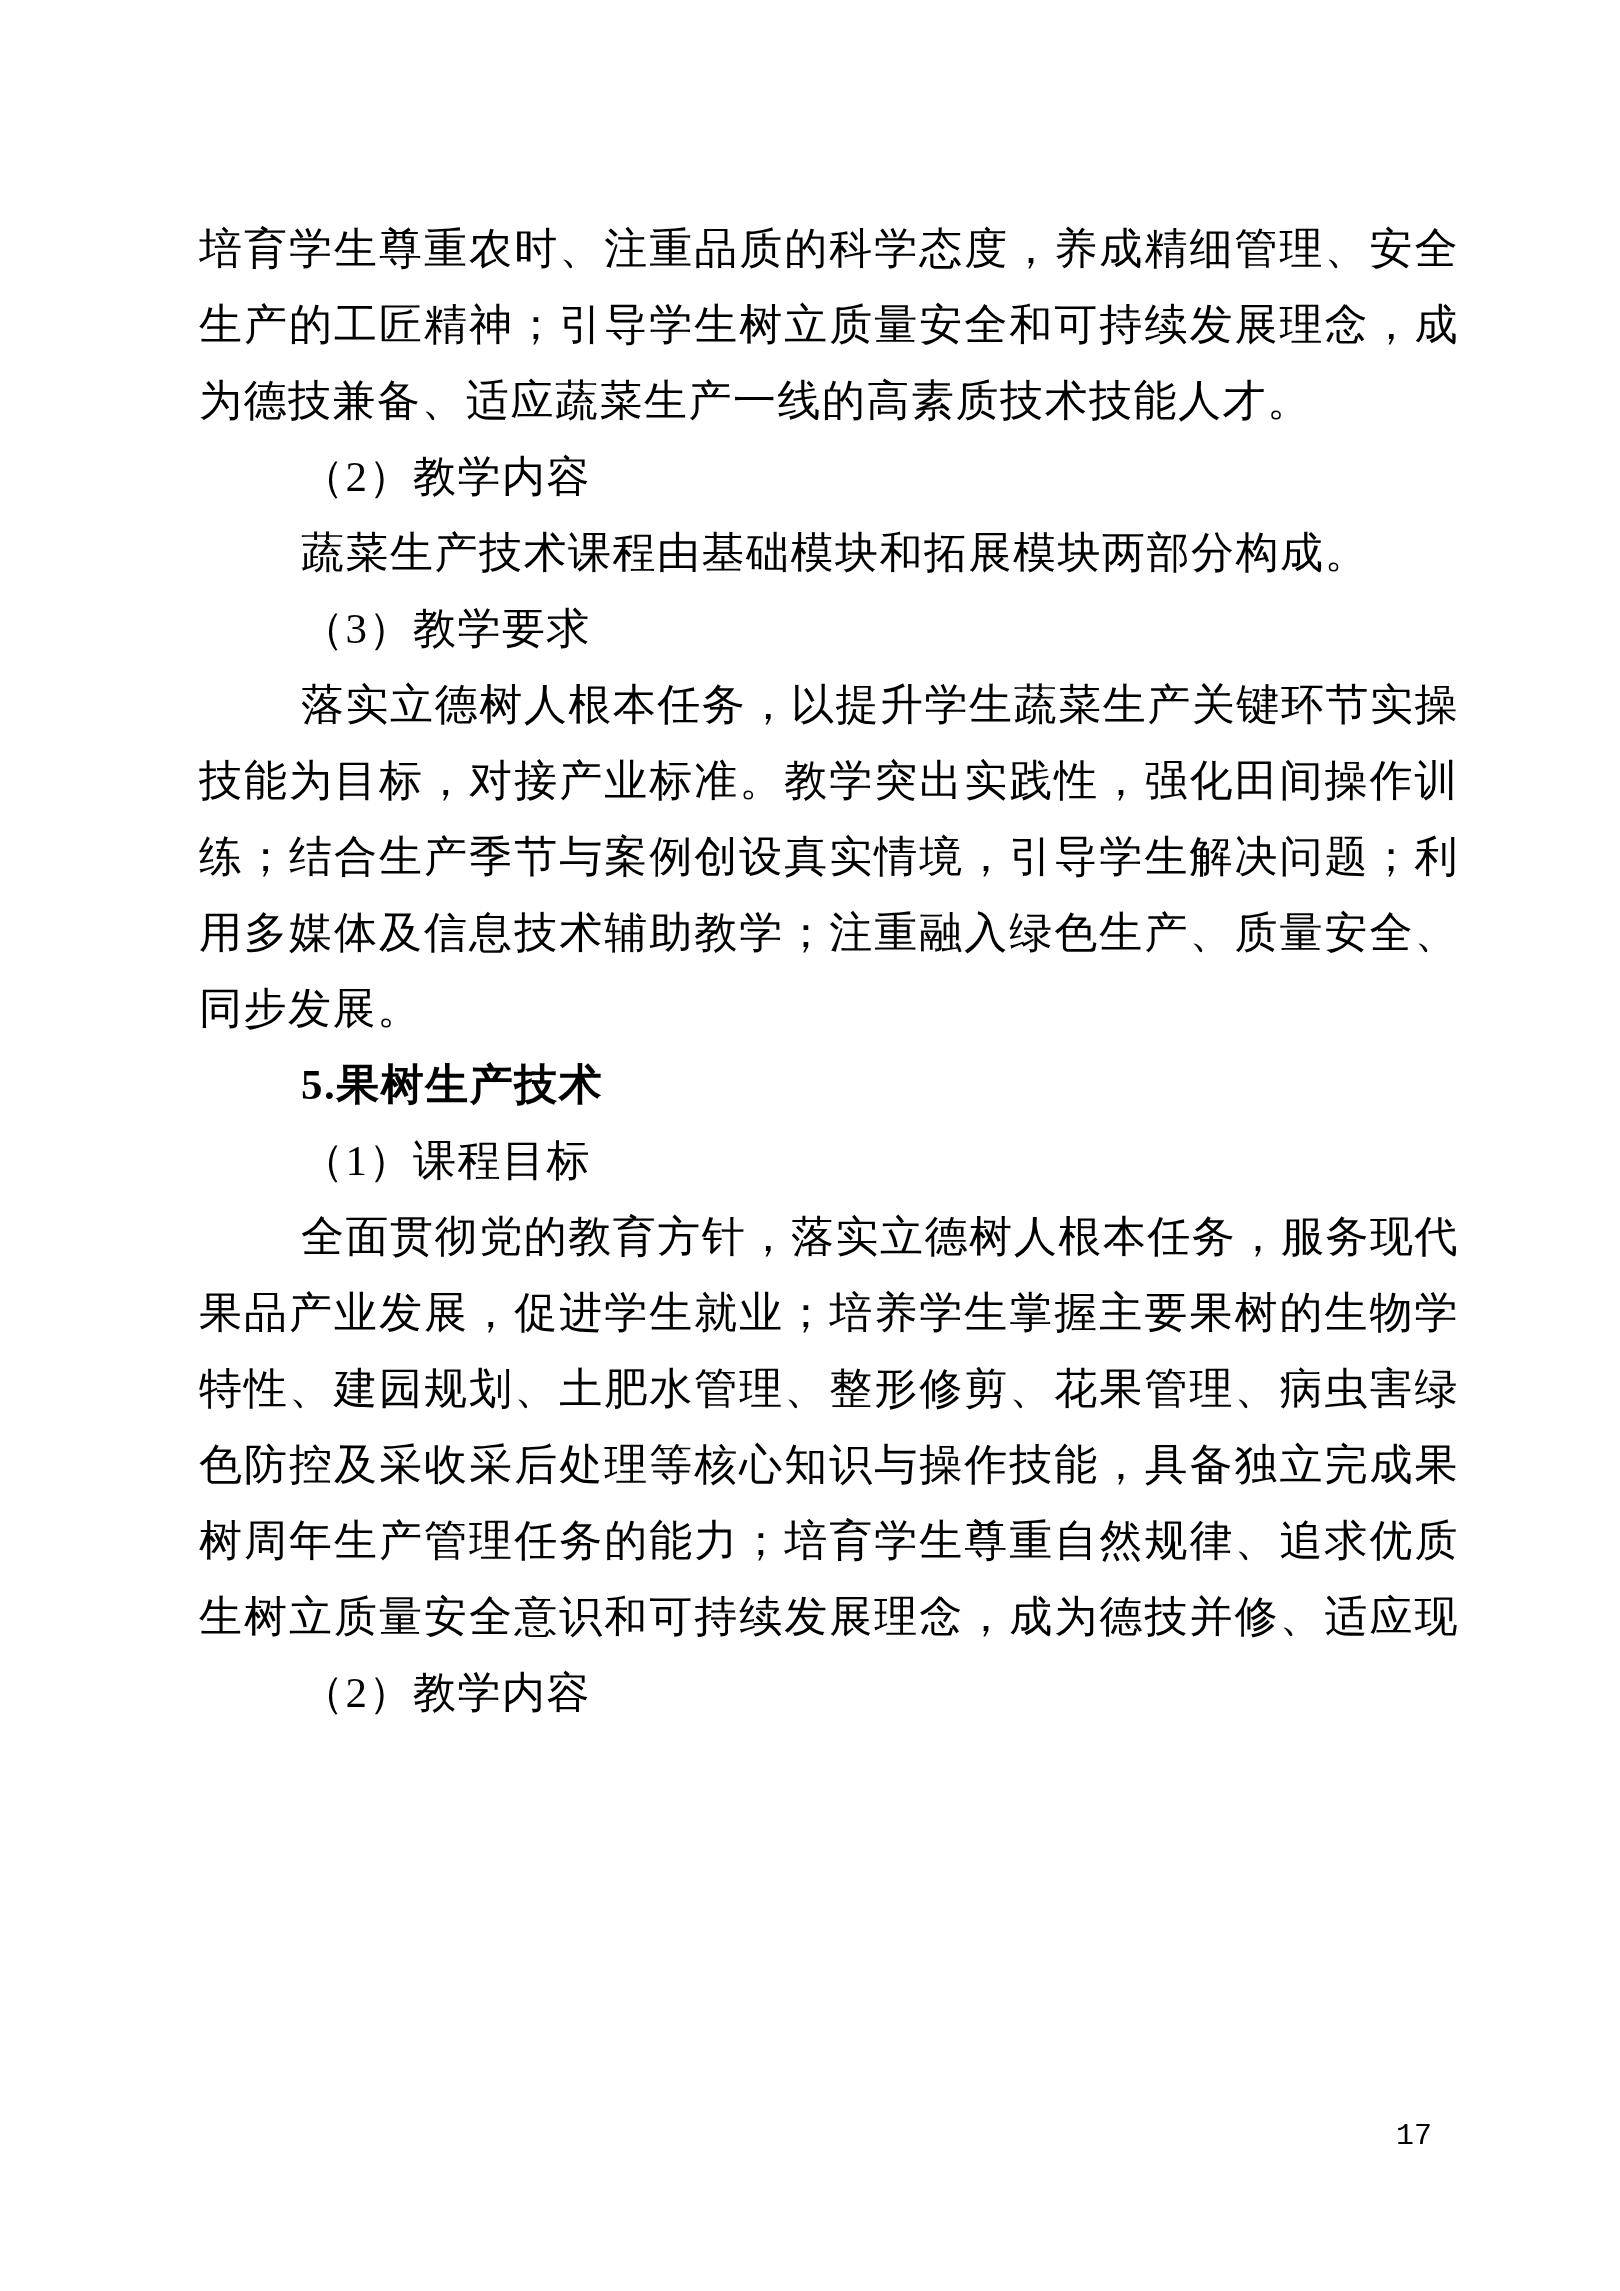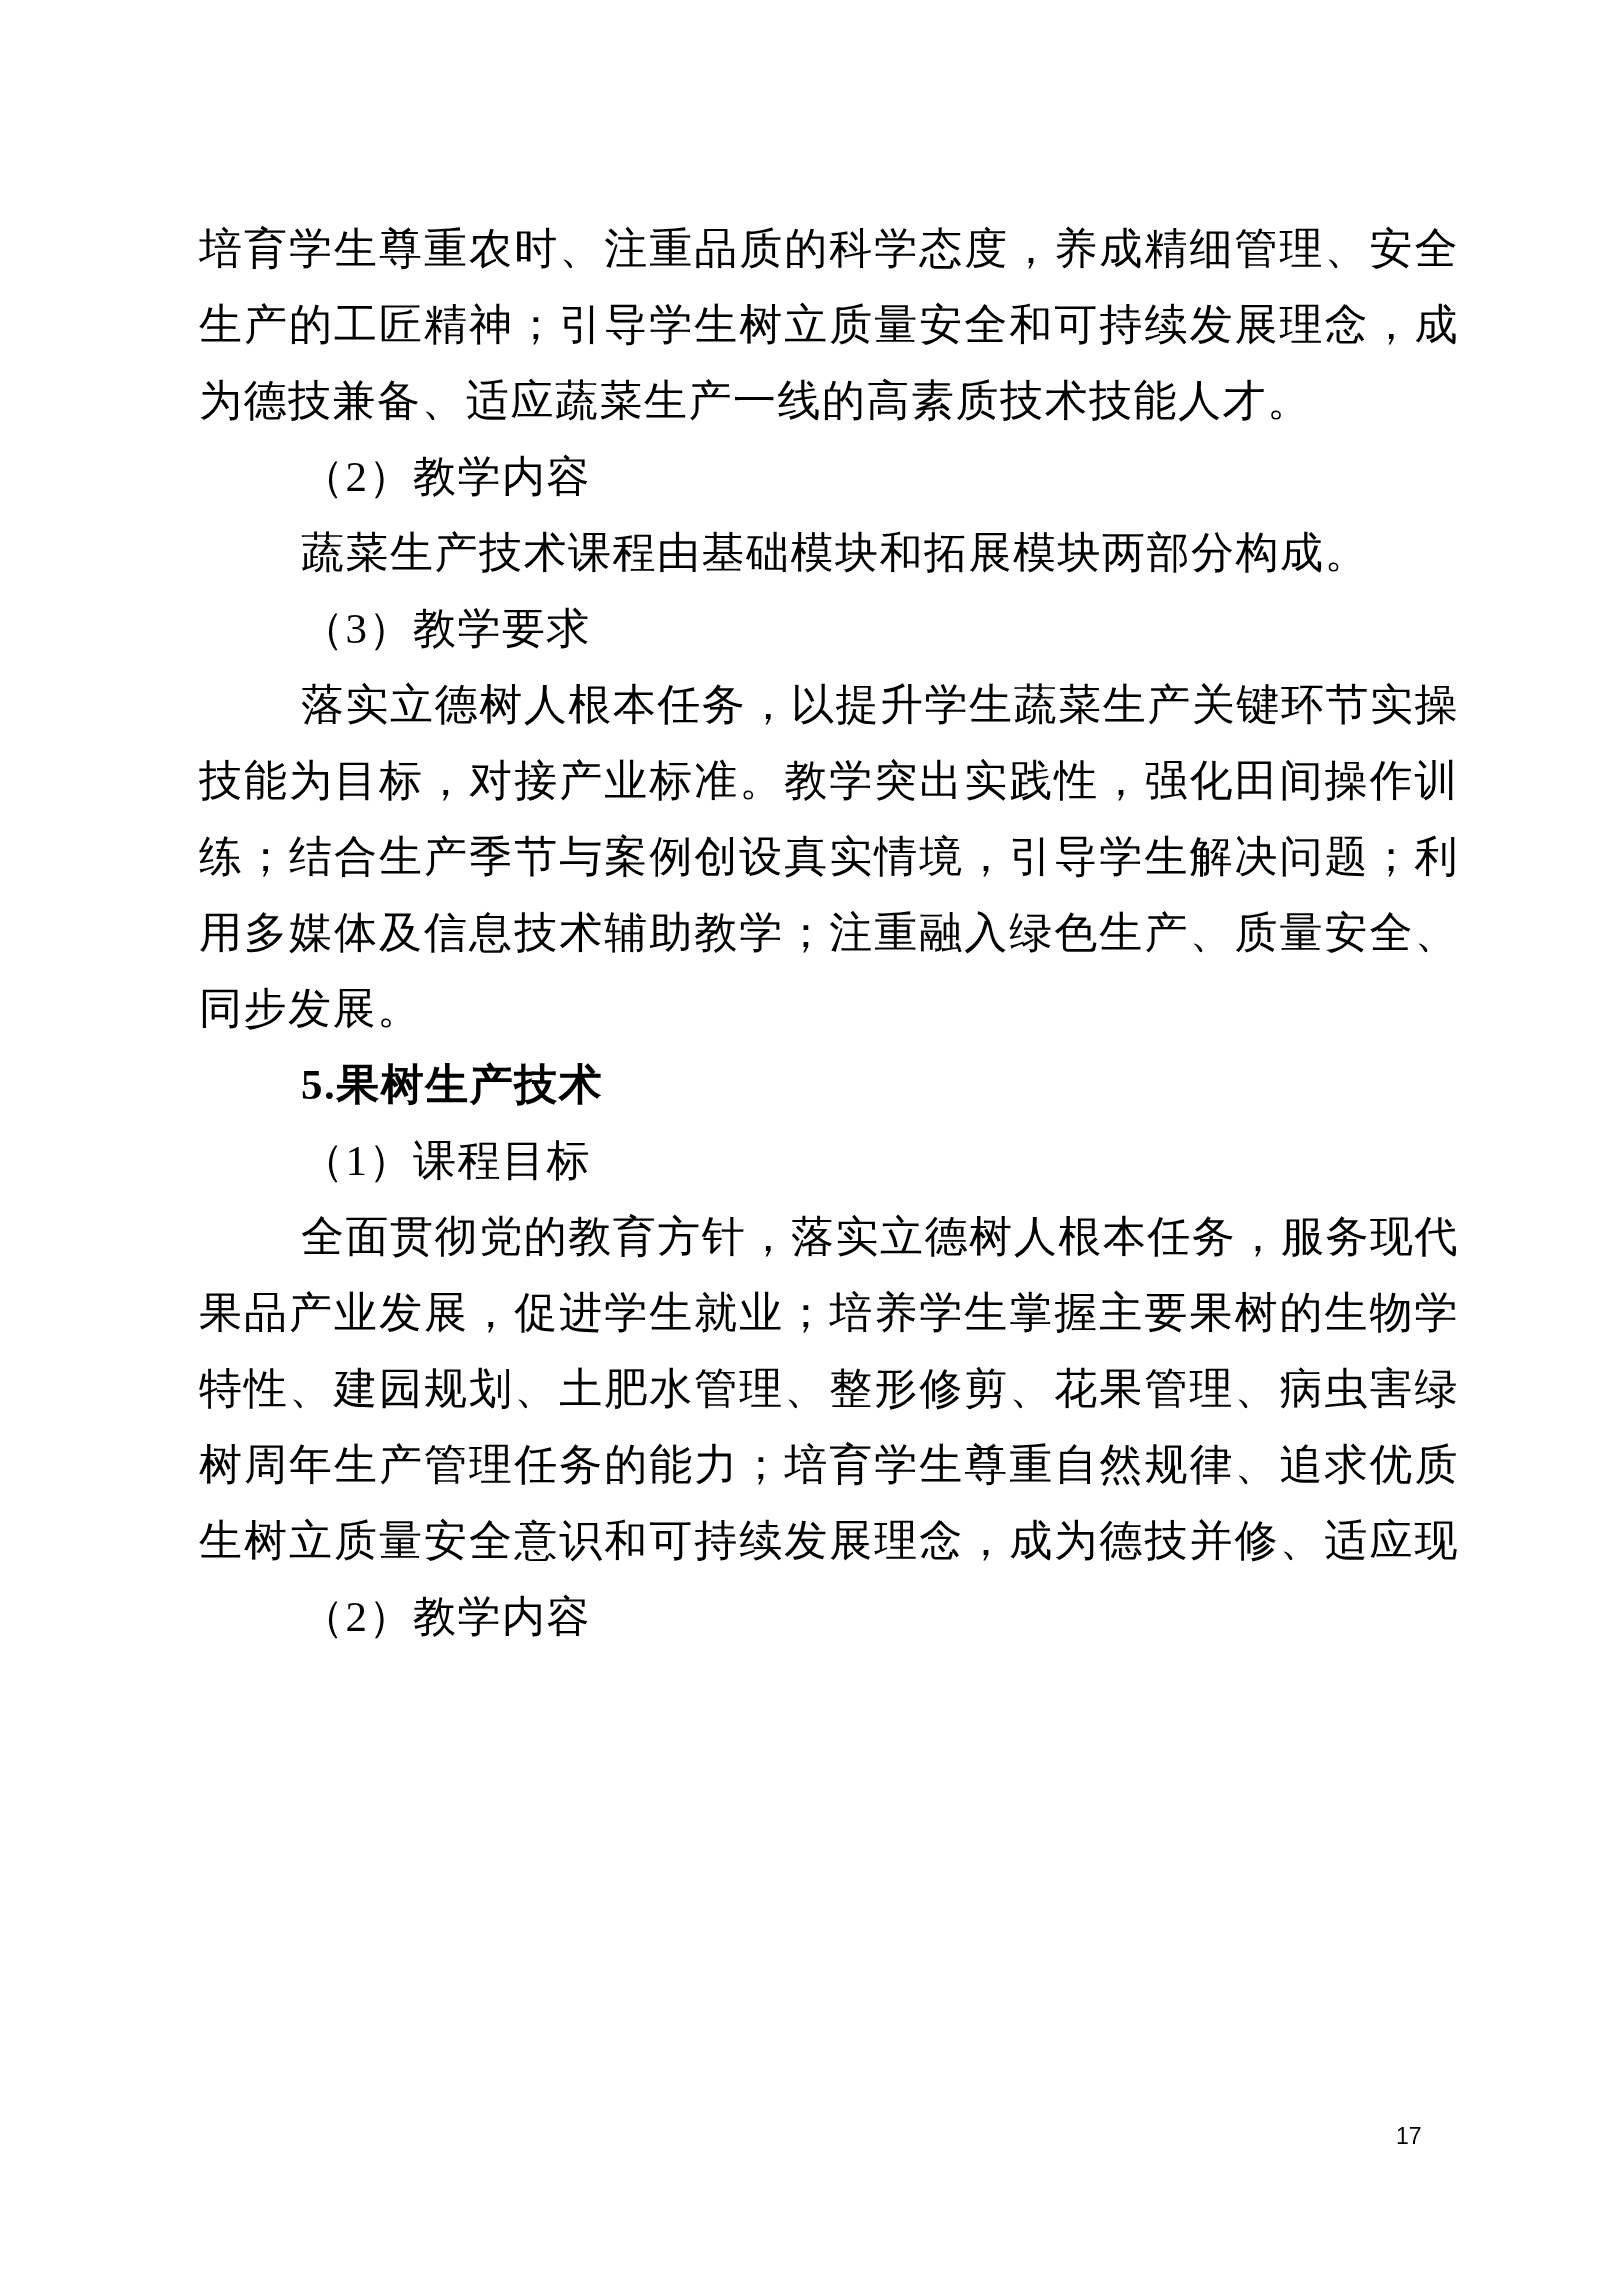--- a/index.html
+++ b/index.html
@@ -35,24 +35,24 @@
     text-align-last: justify;
     text-justify: inter-character;
     letter-spacing: 0.5px;
   }
   
   .ind { text-indent: 102px; }
   .heading { font-weight: 700; }
   .page-number {
     position: absolute;
     left: 1396px; top: 2117px;
-    font-size: 23px;
+    font-size: 30px;
     line-height: 39px;
     letter-spacing: 0;
-    font-family: Liberation Sans, sans-serif;
+    font-family: Liberation Mono, monospace;
     color: #000000;
   }
 </style>
 </head>
 <body>
 
 <div class="page">
   <div class="text-block">
     <div class="line j">培育学生尊重农时、注重品质的科学态度，养成精细管理、安全</div>
     <div class="line j">生产的工匠精神；引导学生树立质量安全和可持续发展理念，成</div>
@@ -63,19 +63,20 @@
     <div class="line ind j">落实立德树人根本任务，以提升学生蔬菜生产关键环节实操</div>
     <div class="line j">技能为目标，对接产业标准。教学突出实践性，强化田间操作训</div>
     <div class="line j">练；结合生产季节与案例创设真实情境，引导学生解决问题；利</div>
     <div class="line j">用多媒体及信息技术辅助教学；注重融入绿色生产、质量安全、</div>
     <div class="line">同步发展。</div>
     <div class="line ind heading">5.果树生产技术</div>
     <div class="line ind">（1）课程目标</div>
     <div class="line ind j">全面贯彻党的教育方针，落实立德树人根本任务，服务现代</div>
     <div class="line j">果品产业发展，促进学生就业；培养学生掌握主要果树的生物学</div>
     <div class="line j">特性、建园规划、土肥水管理、整形修剪、花果管理、病虫害绿</div>
+    <div class="line j">色防控及采收采后处理等核心知识与操作技能，具备独立完成果</div>
     <div class="line j">树周年生产管理任务的能力；培育学生尊重自然规律、追求优质</div>
     <div class="line j">生树立质量安全意识和可持续发展理念，成为德技并修、适应现</div>
     <div class="line ind">（2）教学内容</div>
   </div>
   <div class="page-number">17</div>
 </div>
 
 
 </body></html>

